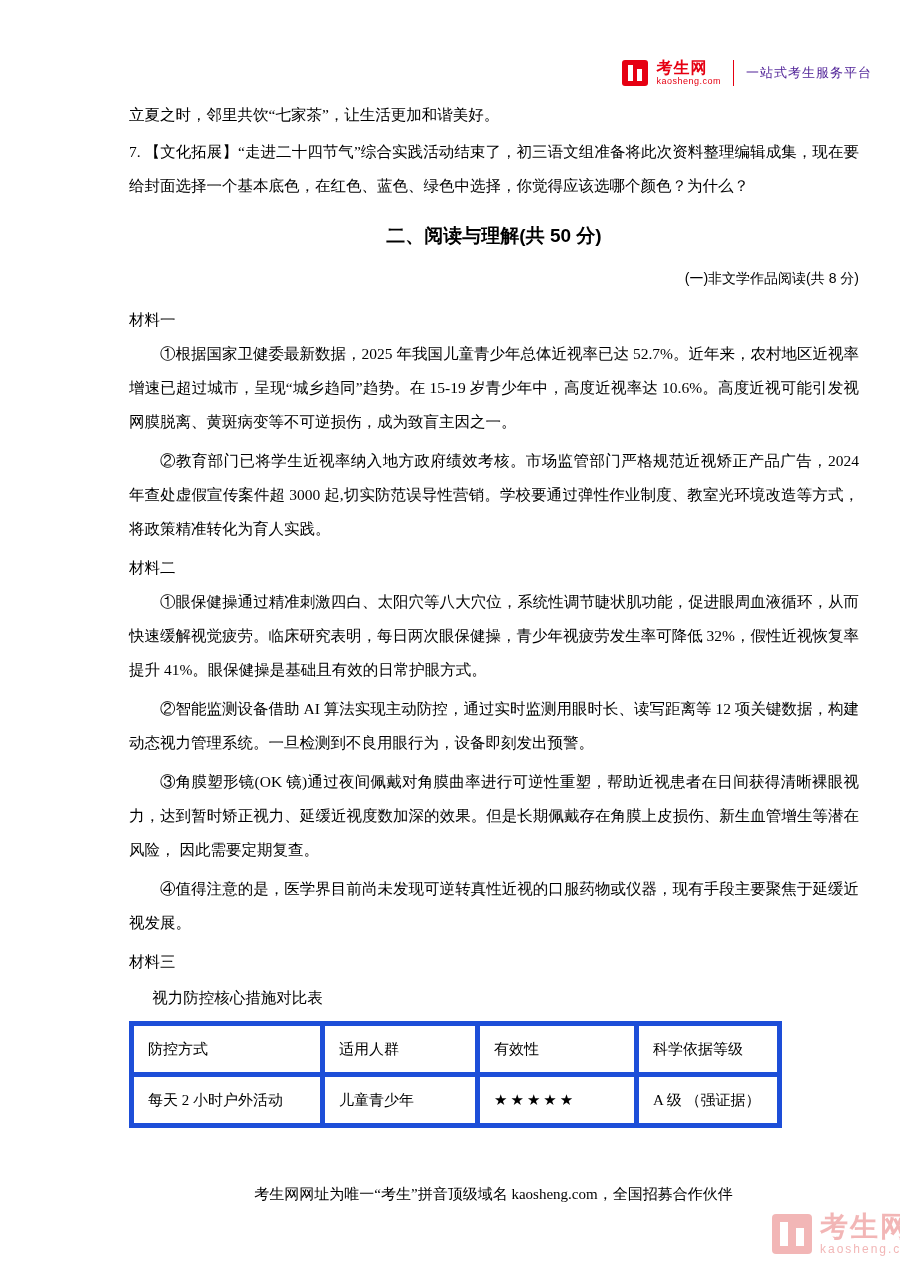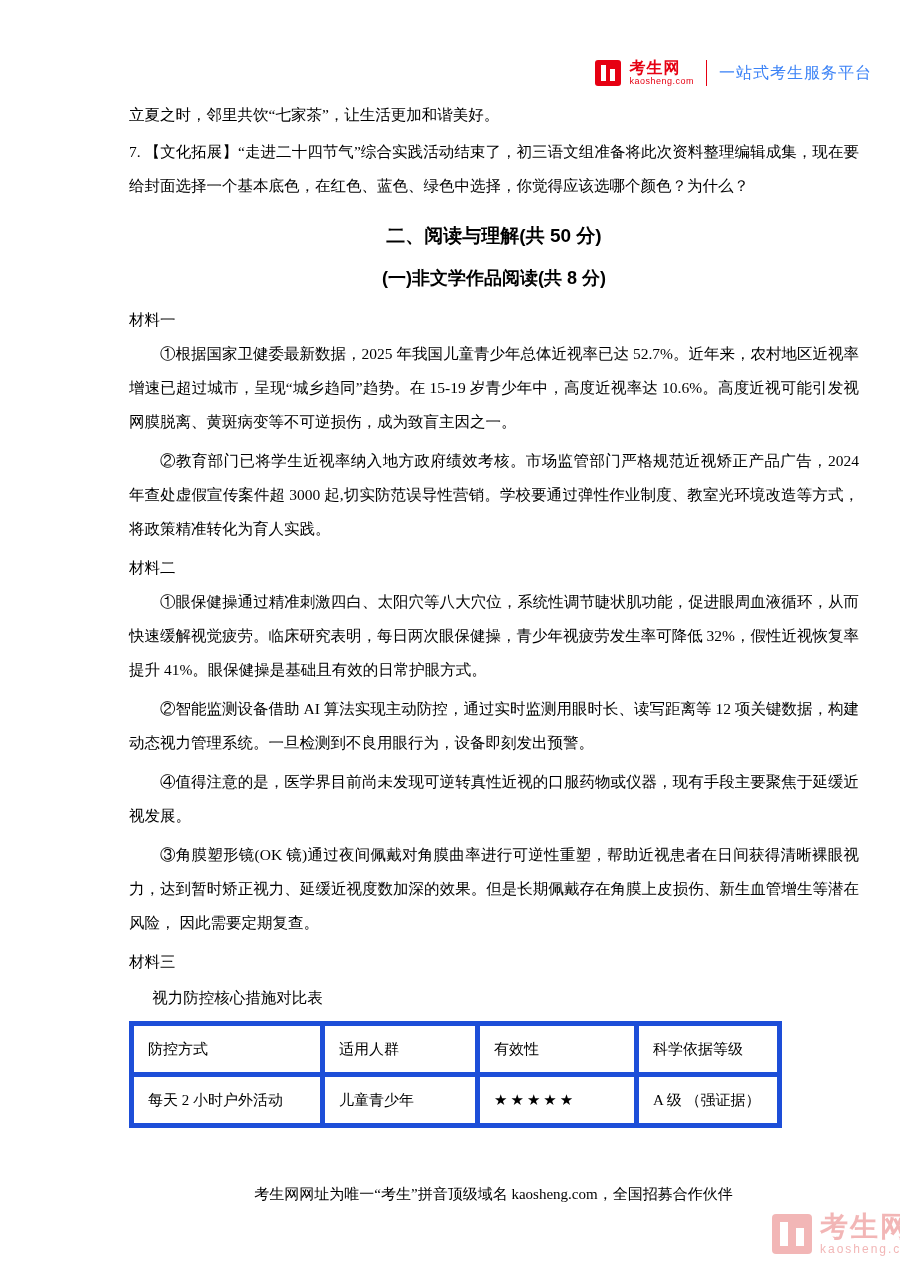--- a/index.html
+++ b/index.html
@@ -38,21 +38,21 @@
     top:5px;
     width:5px;height:16px;
     background:#fff;
   }
   .logo-icon::before{left:6px;}
   .logo-icon::after{right:6px;top:9px;height:12px;}
   .logo-brandcol{display:flex;flex-direction:column;line-height:1.05;}
   .logo-brand{font-size:16px;font-weight:bold;color:#e60012;letter-spacing:1px;}
   .logo-domain{font-size:9px;color:#e60012;letter-spacing:0.5px;}
   .logo-divider{width:1px;height:26px;background:#e60012;margin:0 4px;}
-  .logo-tagline{font-size:16px;color:#3b82f6;letter-spacing:1px;}
+  .logo-tagline{font-size:13px;color:#4c1d95;letter-spacing:1px;}
 
   
   .main{
     padding:98px 85px 16px 85px;
     font-size:15.5px;
     line-height:34px;
     text-align:justify;
   }
   .line{margin:0;}
   .q7{margin:3px 0 0 0;}
@@ -60,24 +60,24 @@
     margin:12px 0 0 0;
     font-family:"Liberation Sans","DejaVu Sans",sans-serif;
     font-weight:bold;
     font-size:19px;
     line-height:42px;
     text-align:center;
   }
   .sub-title{
     margin:0;
     font-family:"Liberation Sans","DejaVu Sans",sans-serif;
-    font-weight:bold;
-    font-size:18px;
+    font-weight:normal;
+    font-size:14px;
     line-height:42px;
-    text-align:center;
+    text-align:right;
   }
   .mat-label{margin:4px 0 0 0;}
   .para{margin:0 0 5px 0;text-indent:2em;}
   .table-title{margin:2px 0 6px 0;text-indent:1.5em;}
 
   
   .cmp-table{
     border-collapse:collapse;
     margin-top:4px;
   }
@@ -161,22 +161,22 @@
 
     <h3 class="sub-title">(一)非文学作品阅读(共 8 分)</h3>
 
     <p class="line mat-label">材料一</p>
     <p class="para">①根据国家卫健委最新数据，2025 年我国儿童青少年总体近视率已达 52.7%。近年来，农村地区近视率增速已超过城市，呈现“城乡趋同”趋势。在 15-19 岁青少年中，高度近视率达 10.6%。高度近视可能引发视网膜脱离、黄斑病变等不可逆损伤，成为致盲主因之一。</p>
     <p class="para">②教育部门已将学生近视率纳入地方政府绩效考核。市场监管部门严格规范近视矫正产品广告，2024 年查处虚假宣传案件超 3000 起,切实防范误导性营销。学校要通过弹性作业制度、教室光环境改造等方式，将政策精准转化为育人实践。</p>
 
     <p class="line mat-label">材料二</p>
     <p class="para">①眼保健操通过精准刺激四白、太阳穴等八大穴位，系统性调节睫状肌功能，促进眼周血液循环，从而快速缓解视觉疲劳。临床研究表明，每日两次眼保健操，青少年视疲劳发生率可降低 32%，假性近视恢复率提升 41%。眼保健操是基础且有效的日常护眼方式。</p>
     <p class="para">②智能监测设备借助 AI 算法实现主动防控，通过实时监测用眼时长、读写距离等 12 项关键数据，构建动态视力管理系统。一旦检测到不良用眼行为，设备即刻发出预警。</p>
+    <p class="para">③角膜塑形镜(OK 镜)通过夜间佩戴对角膜曲率进行可逆性重塑，帮助近视患者在日间获得清晰裸眼视力，达到暂时矫正视力、延缓近视度数加深的效果。但是长期佩戴存在角膜上皮损伤、新生血管增生等潜在风险， 因此需要定期复查。</p>
     <p class="para">④值得注意的是，医学界目前尚未发现可逆转真性近视的口服药物或仪器，现有手段主要聚焦于延缓近视发展。</p>
-    <p class="para">③角膜塑形镜(OK 镜)通过夜间佩戴对角膜曲率进行可逆性重塑，帮助近视患者在日间获得清晰裸眼视力，达到暂时矫正视力、延缓近视度数加深的效果。但是长期佩戴存在角膜上皮损伤、新生血管增生等潜在风险， 因此需要定期复查。</p>
 
     <p class="line mat-label">材料三</p>
     <p class="line table-title">视力防控核心措施对比表</p>
 
     <table class="cmp-table">
       <thead>
         <tr>
           <th class="col1">防控方式</th>
           <th class="col2">适用人群</th>
           <th class="col3">有效性</th>

